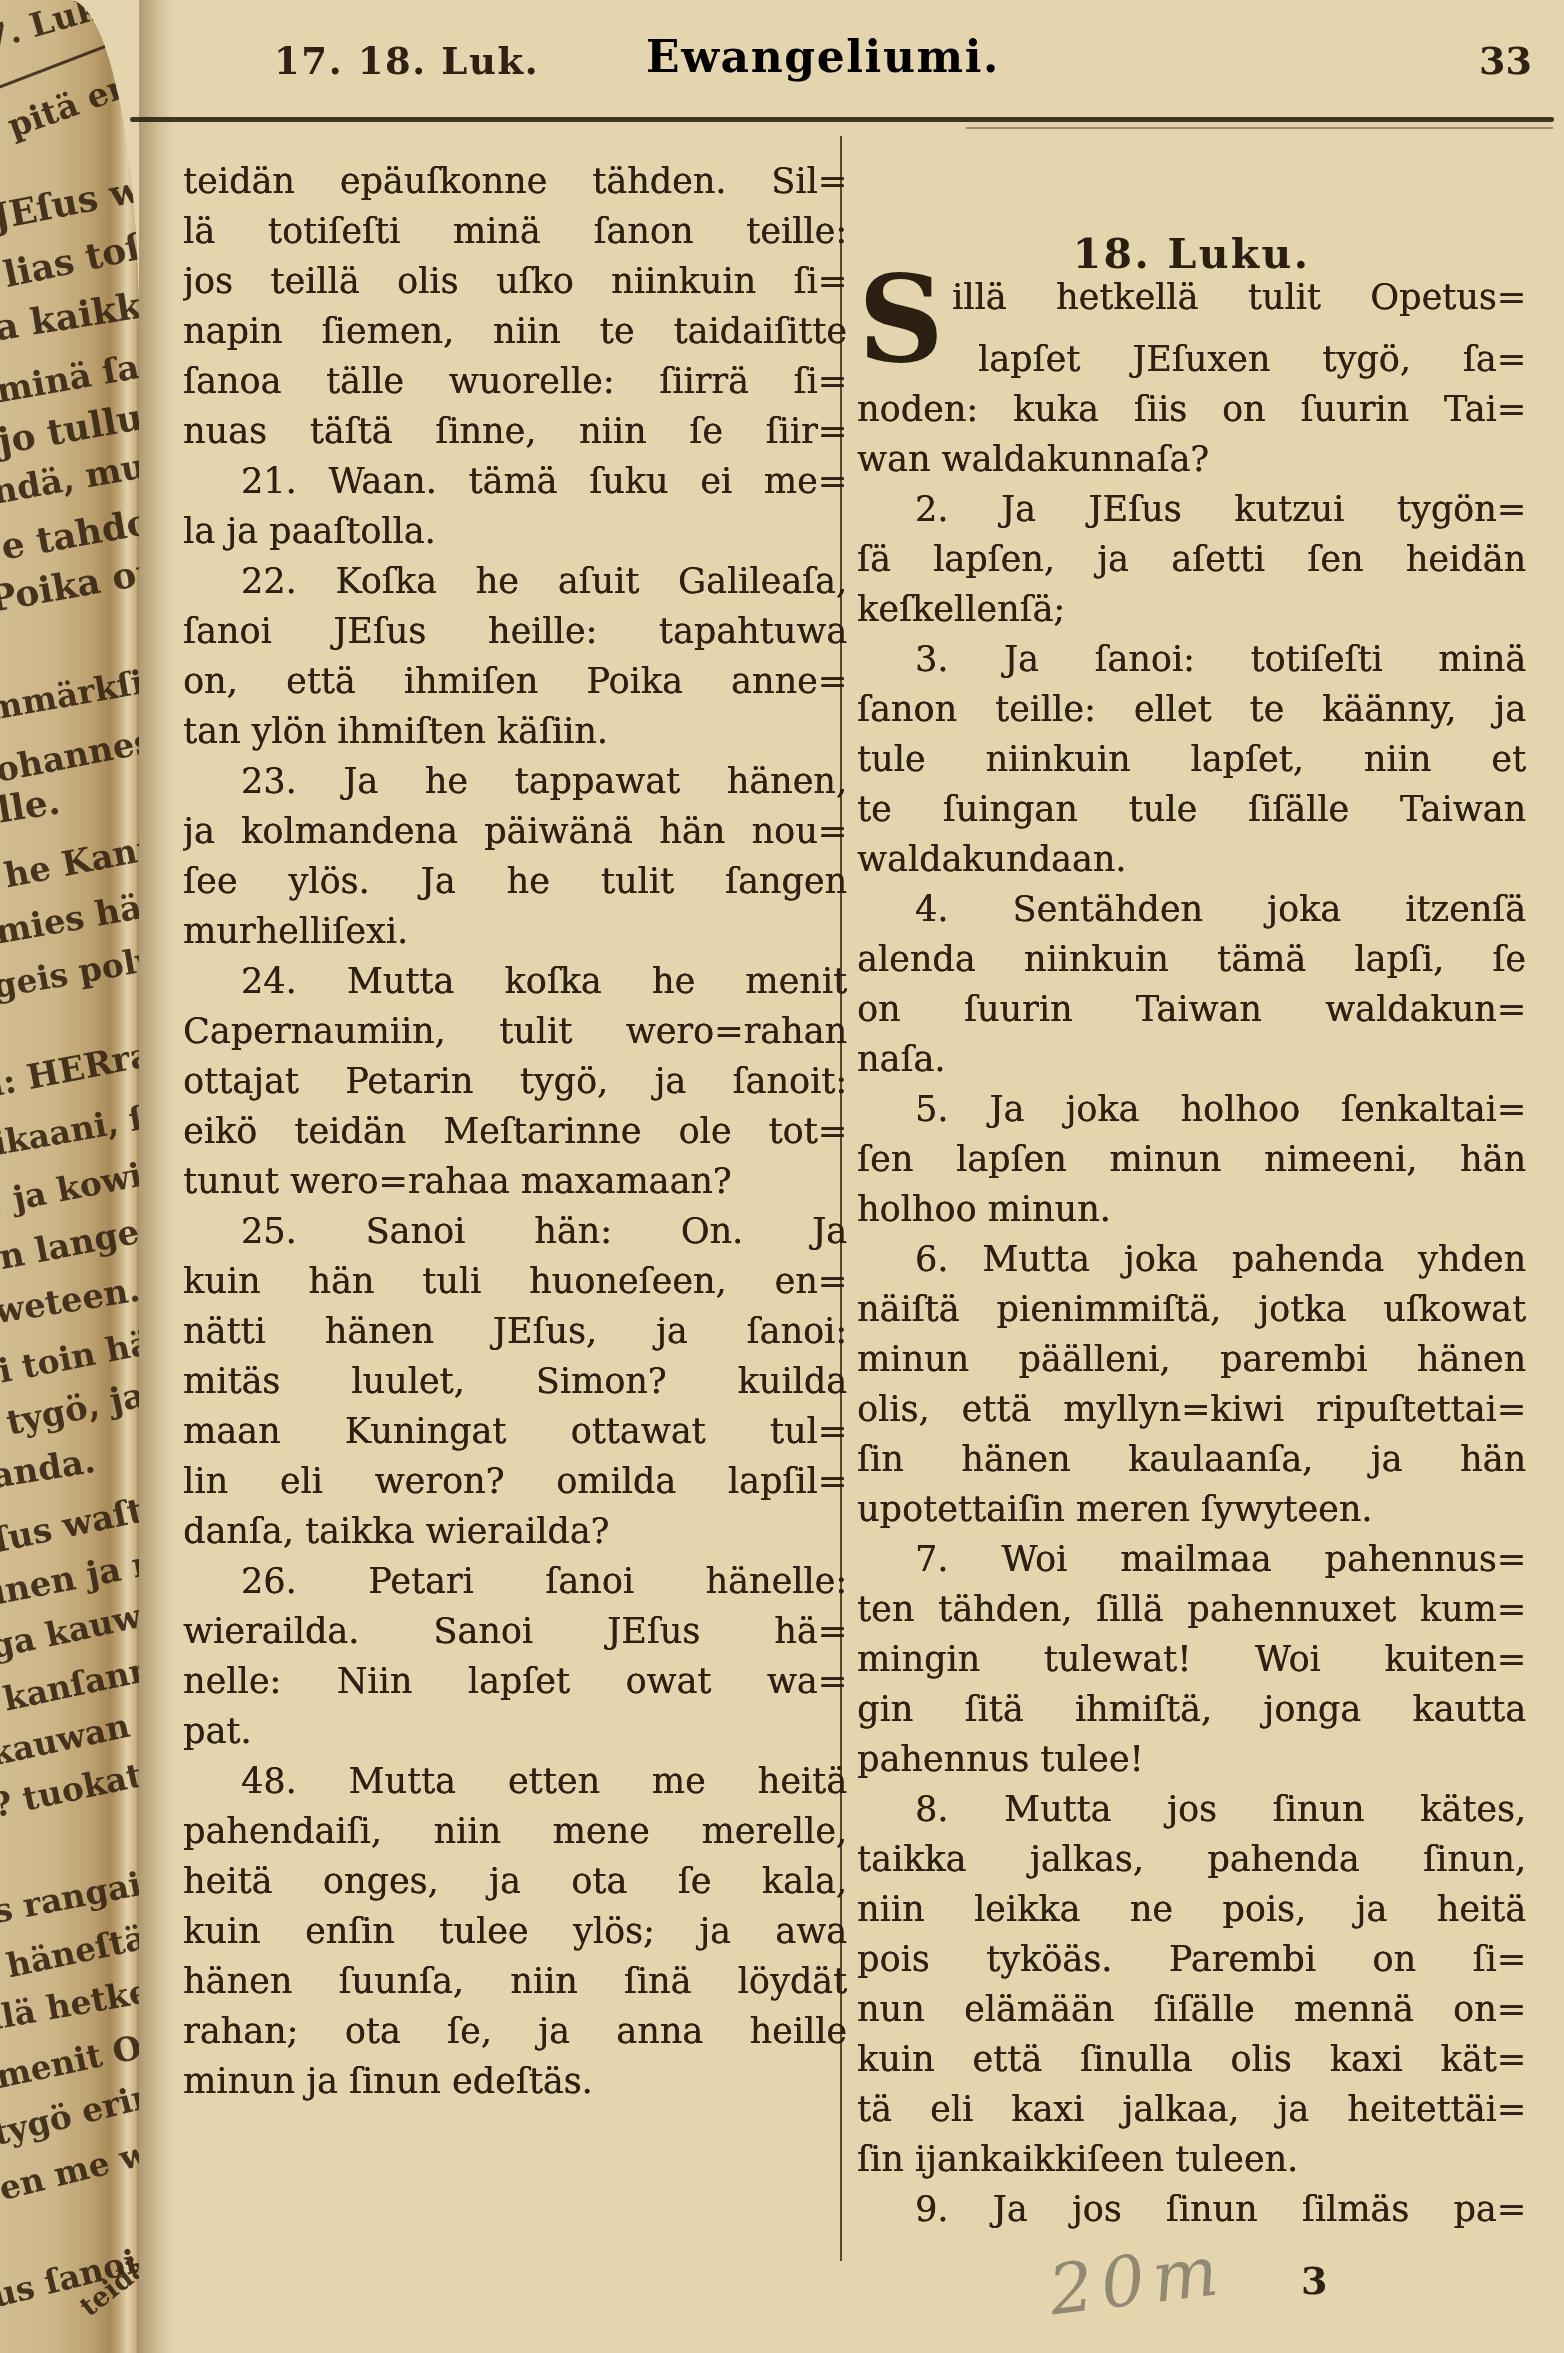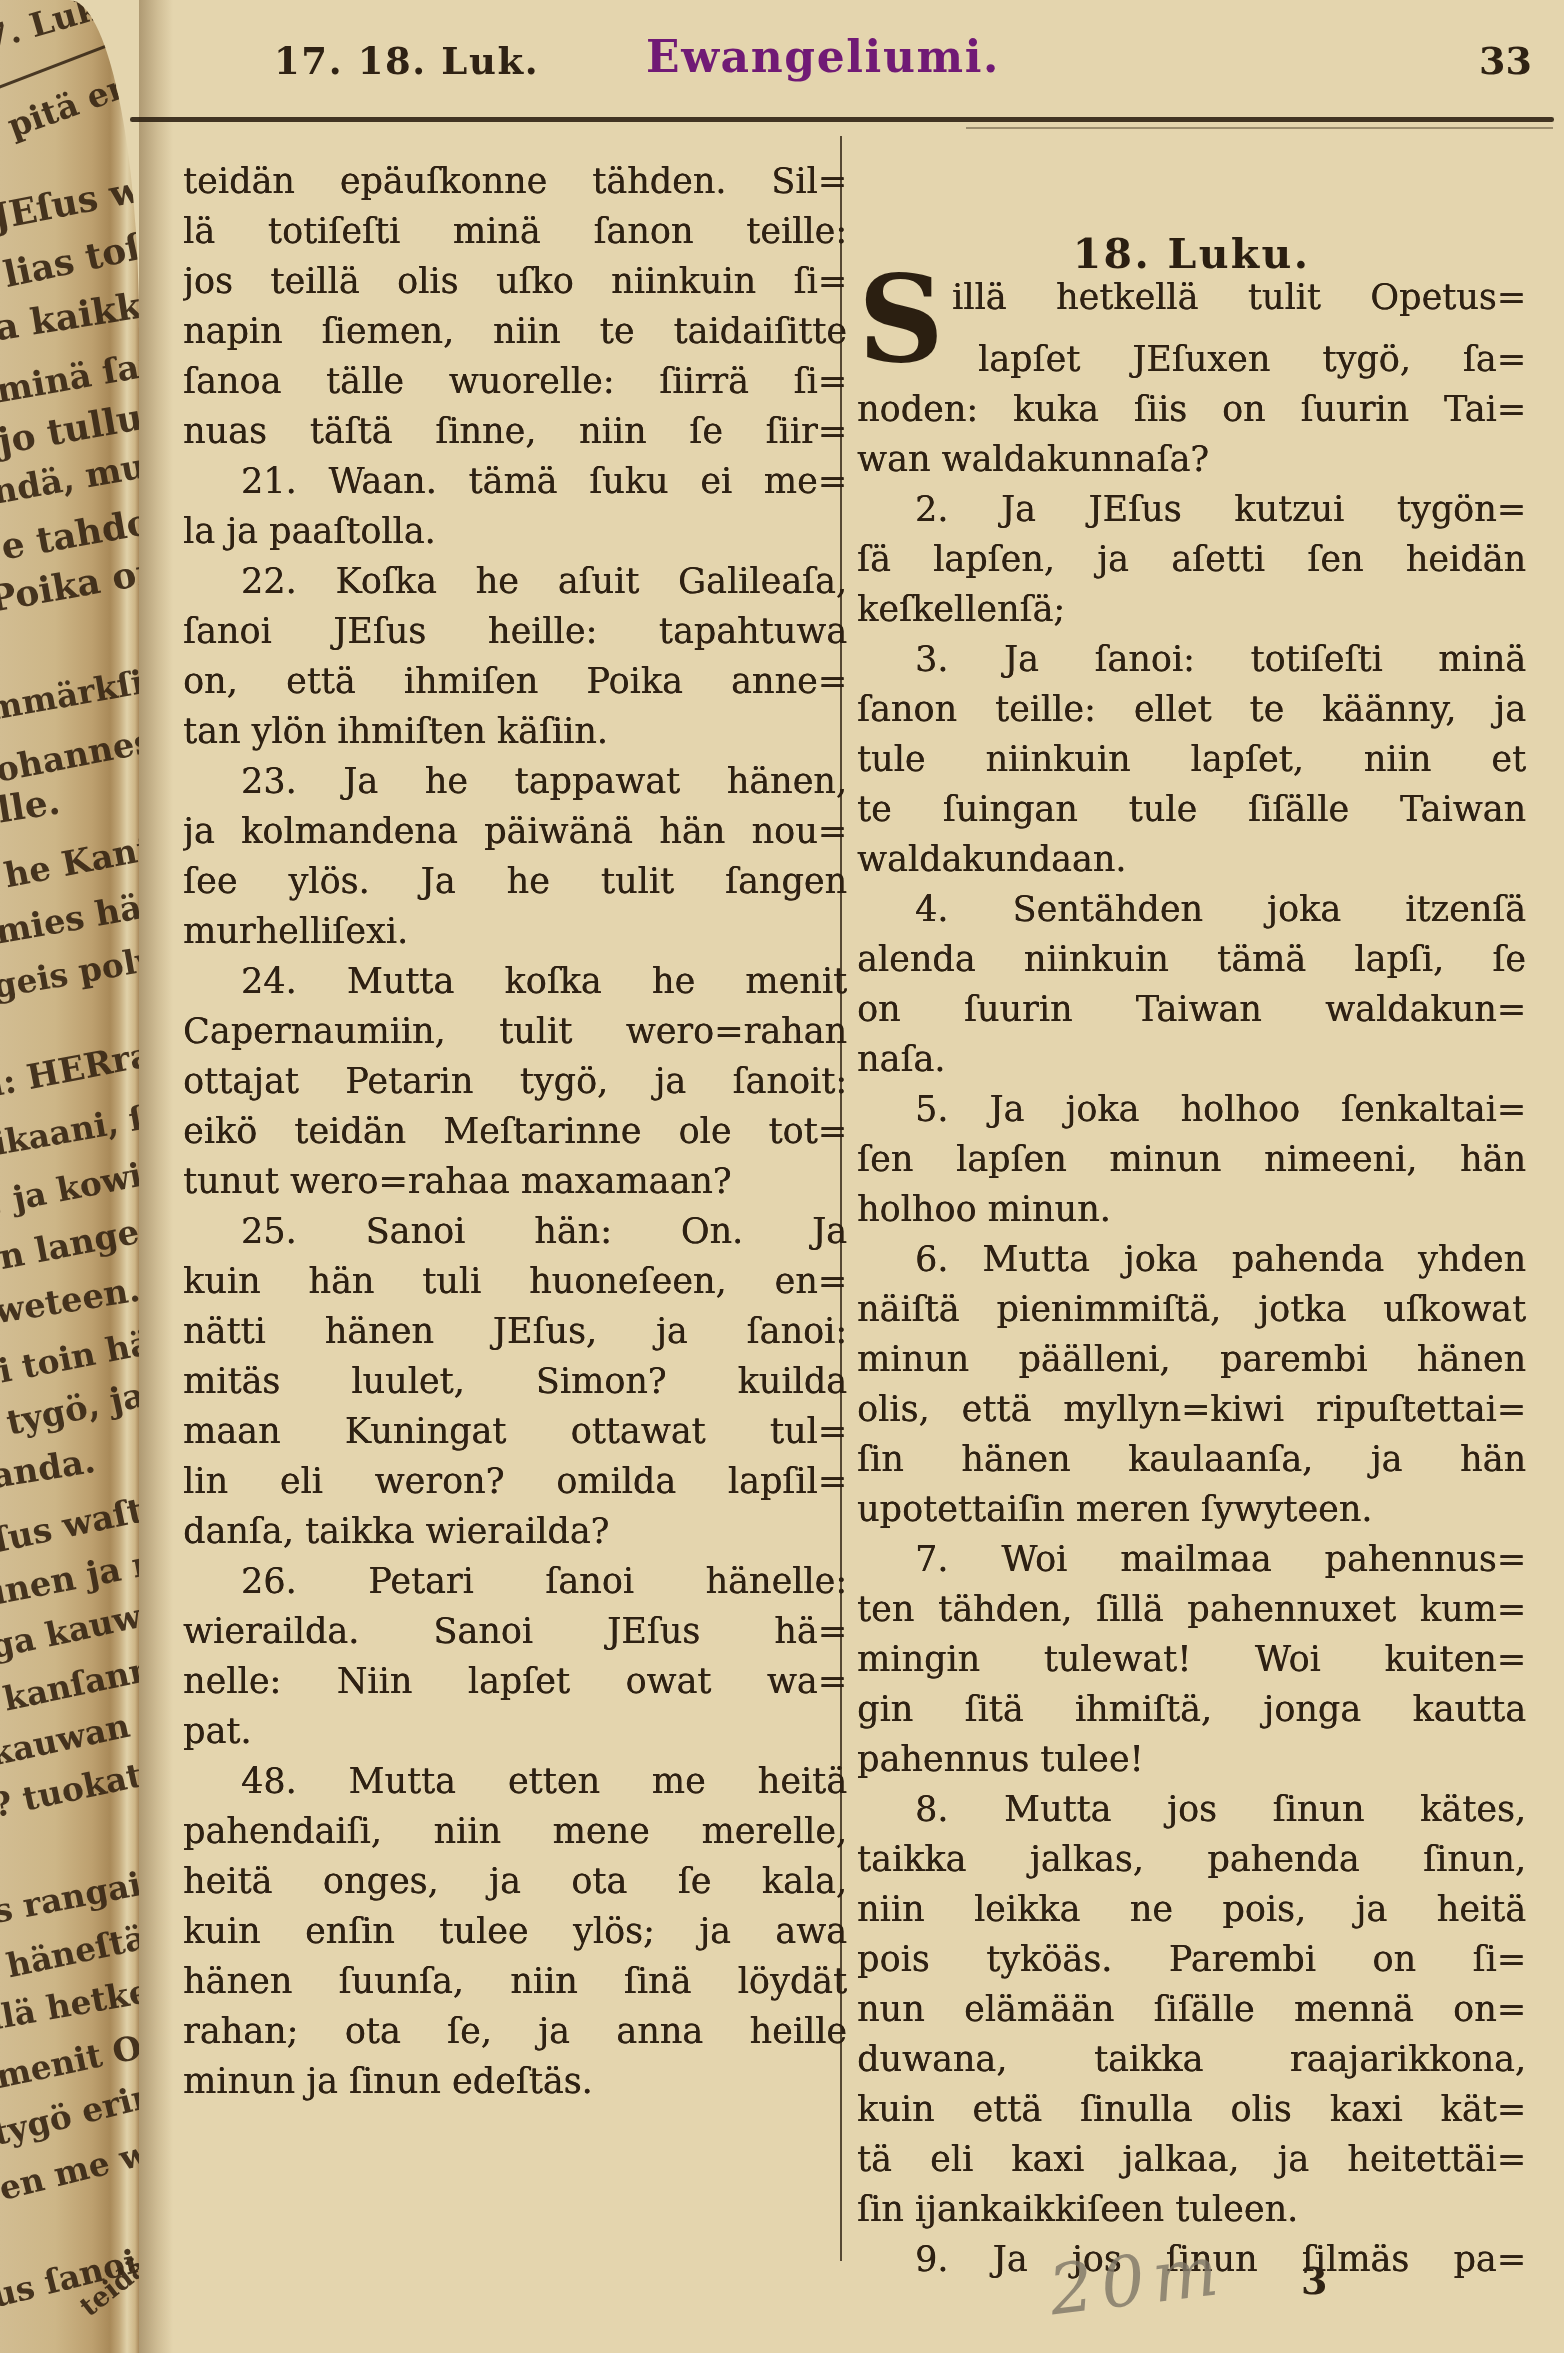--- a/index.html
+++ b/index.html
@@ -15,21 +15,21 @@
   #prev-page{position:absolute;left:0;top:0;width:139px;height:2354px;overflow:hidden;
     background:linear-gradient(90deg,#d2bd92 0,#cdb687 55px,#bda06f 92px,#a98a59 110px,#c2a879 119px,#e0d1a9 127px,#cdb586 135px,#a8895c 139px);
     border-top-right-radius:70px 329px;}
   #gutter{position:absolute;left:139px;top:0;width:34px;height:2354px;
     background:linear-gradient(90deg,rgba(122,95,56,0.50),rgba(146,118,74,0.25) 55%,rgba(0,0,0,0));}
   .frag{position:absolute;white-space:nowrap;color:rgba(56,39,21,0.92);font-weight:700;}
   #prev-rule{position:absolute;left:-11px;top:55px;width:180px;height:3.1px;background:rgba(48,33,18,0.85);
     transform:rotate(-21deg);}
   
   #hdr-chapters{position:absolute;left:274px;top:39px;font-size:37px;font-weight:700;color:#2f2214;letter-spacing:1.6px;}
-  #hdr-title{position:absolute;left:646px;top:31px;font-size:44px;font-weight:700;color:#701a75;letter-spacing:1.6px;text-align:right;}
+  #hdr-title{position:absolute;left:646px;top:31px;font-size:44px;font-weight:700;color:#000000;letter-spacing:1.6px;text-align:right;}
   #hdr-page{position:absolute;left:1479px;top:38px;font-size:38px;font-weight:700;color:#2f2214;}
   #rule-main{position:absolute;left:130px;top:117px;width:1424px;height:4.7px;background:rgba(42,30,16,0.88);border-radius:2.3px;}
   #rule-echo{position:absolute;left:966px;top:127px;width:587px;height:1.6px;background:rgba(42,30,16,0.40);}
   
   #divider{position:absolute;left:840px;top:136px;width:2.3px;height:2125px;background:rgba(45,32,17,0.78);}
   
   .col{position:absolute;color:#2e2113;}
   #left-col{left:183px;top:156px;width:664px;}
   #right-col-lines{left:857px;top:272px;width:669px;}
   .ln{height:50px;line-height:50px;font-size:35px;overflow:hidden;
@@ -176,21 +176,20 @@
       <div class="ln ind">7. Woi mailmaa pahennus=</div>
       <div class="ln">ten tähden, ſillä pahennuxet kum=</div>
       <div class="ln">mingin tulewat! Woi kuiten=</div>
       <div class="ln">gin ſitä ihmiſtä, jonga kautta</div>
       <div class="ln nj">pahennus tulee!</div>
       <div class="ln ind">8. Mutta jos ſinun kätes,</div>
       <div class="ln">taikka jalkas, pahenda ſinun,</div>
       <div class="ln">niin leikka ne pois, ja heitä</div>
       <div class="ln">pois tyköäs. Parembi on ſi=</div>
       <div class="ln">nun elämään ſiſälle mennä on=</div>
-      <div class="ln">duwana, taikka raajarikkona,</div>
       <div class="ln">kuin että ſinulla olis kaxi kät=</div>
       <div class="ln">tä eli kaxi jalkaa, ja heitettäi=</div>
       <div class="ln nj">ſin ijankaikkiſeen tuleen.</div>
       <div class="ln ind">9. Ja jos ſinun ſilmäs pa=</div>
     </div>
 
   <div id="handwriting">20m</div>
   <div id="signature">3</div>
 </div>
 

